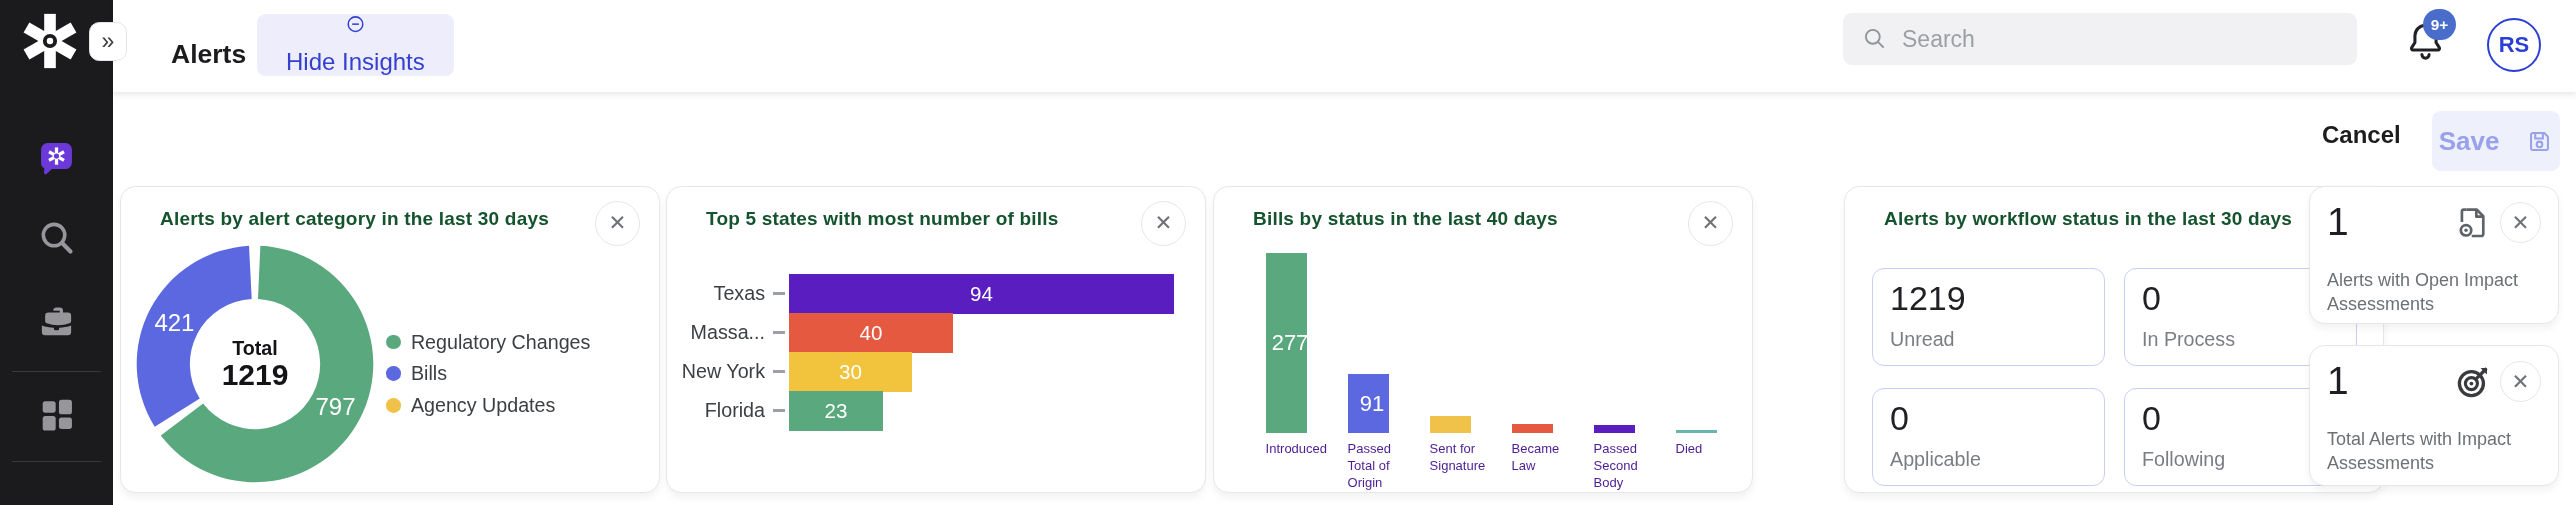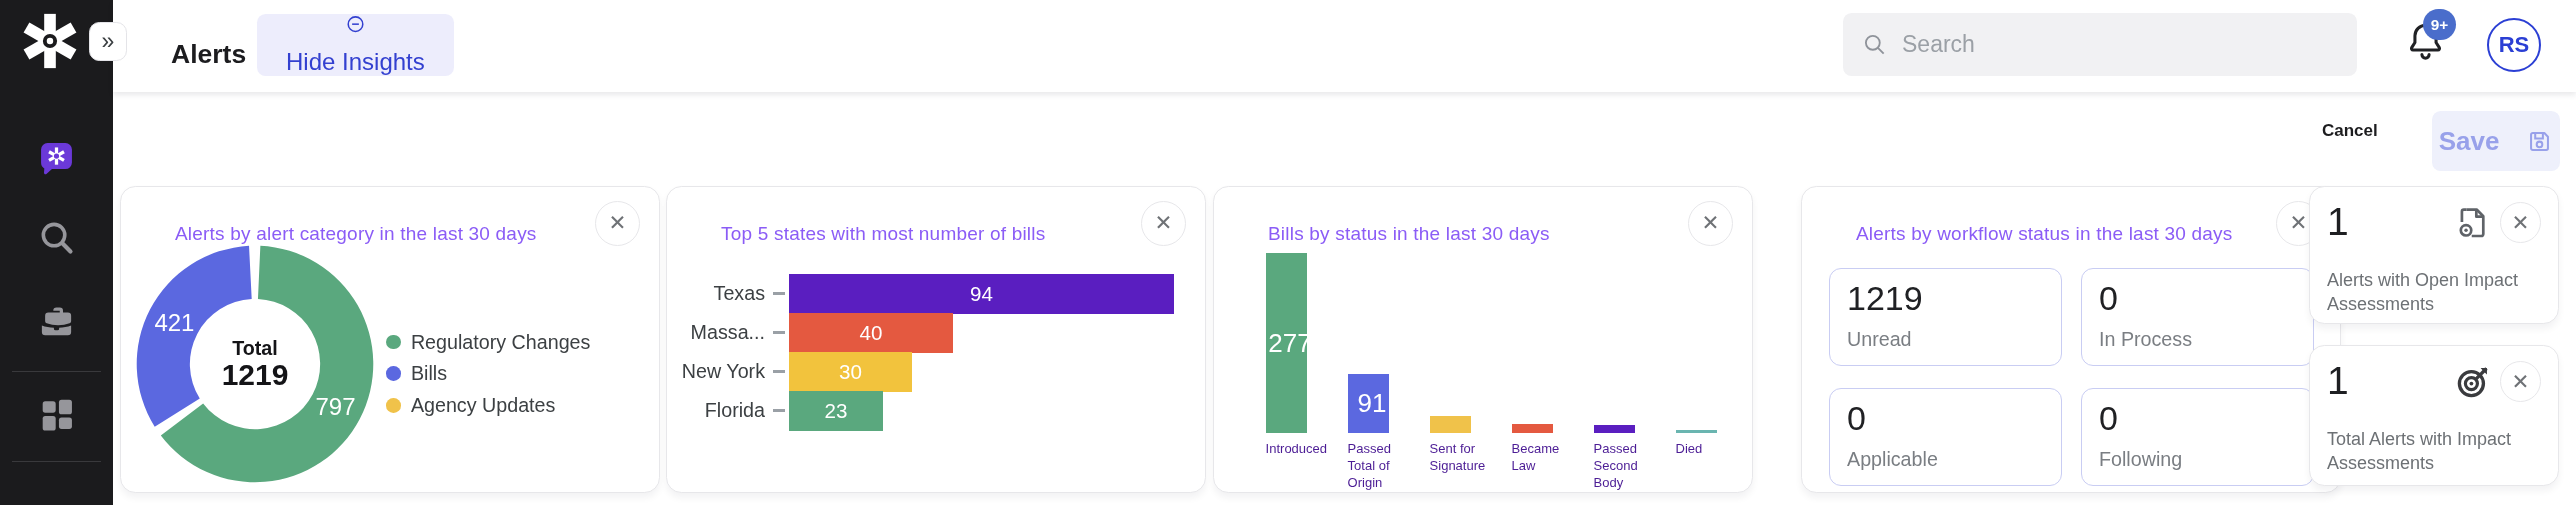--- a/index.html
+++ b/index.html
@@ -17,45 +17,45 @@
   .topbar{position:absolute;left:113px;top:0;width:2463px;height:92px;background:#fff;z-index:3;
           box-shadow:0 2.6px 5.1px rgba(40,40,60,.10);}
   .collapse-btn{position:absolute;left:89px;top:22px;width:38px;height:39px;background:#fff;
                 border:1.7px solid #e4e4e8;border-radius:10.3px;z-index:6;font-size:23px;color:#3c4043;
                 display:flex;align-items:center;justify-content:center;cursor:pointer;padding:0;}
   .page-title{position:absolute;left:50px;top:0;height:92px;display:flex;align-items:center;
               font-size:26.5px;font-weight:bold;color:#1c1c1f;margin:8px;}
   .hide-insights{position:absolute;left:144px;top:13.7px;height:62px;padding:0 29px;border:none;
                  background:#ededfc;border-radius:8.6px;display:flex;align-items:center;gap:13.7px;
                  font-family:inherit;font-size:24px;color:#3340d0;cursor:pointer;flex-direction:column;}
-  .search-box{position:absolute;left:1730px;top:13px;width:514px;height:63px;background:#f1f1f3;
+  .search-box{position:absolute;left:1730px;top:13px;width:514px;height:52px;background:#f1f1f3;
               border-radius:8.6px;display:flex;align-items:center;padding:0 19px;gap:12px;}
   .search-box input{flex:1;border:none;background:transparent;outline:none;font-family:inherit;
                     font-size:23px;color:#3c4043;}
   .search-box input::placeholder{color:#9ba0a6;}
   .bell-wrap{position:absolute;left:2288px;top:17px;width:48px;height:51px;background:none;border:none;cursor:pointer;padding:0;}
   .badge{position:absolute;left:22px;top:-7.7px;min-width:33px;height:31px;padding:0 5.1px;border-radius:15.4px;
          background:#4a6dcb;color:#fff;font-size:15.4px;font-weight:bold;display:flex;align-items:center;
          justify-content:center;font-family:inherit;}
   .avatar{position:absolute;left:2374px;top:18px;width:54px;height:54px;border-radius:50%;background:#fff;
           border:2.6px solid #2b3fd4;color:#2b3fd4;font-size:22px;font-weight:bold;display:flex;
           align-items:center;justify-content:center;cursor:pointer;font-family:inherit;}
 
   
   .cancel-btn{position:absolute;left:2316px;top:120px;background:none;border:none;font-family:inherit;
-              font-size:17px;font-weight:bold;color:#1d1d1f;cursor:pointer;z-index:4;}
+              font-size:24px;font-weight:bold;color:#1d1d1f;cursor:pointer;z-index:4;}
   .save-btn{position:absolute;left:2432px;top:111px;width:128px;height:60px;background:#eef0fb;border:none;
             border-radius:8.6px;display:flex;align-items:center;justify-content:center;gap:27px;
             font-family:inherit;font-size:26px;font-weight:bold;color:#98a1ea;cursor:pointer;z-index:4;}
 
   
   .card{position:absolute;top:186px;width:540px;height:307px;background:#fff;border:1.7px solid #e7e7ea;
         border-radius:15.4px;box-shadow:0 4.3px 7.7px rgba(25,25,40,.05);}
   .card-head{display:flex;justify-content:space-between;align-items:flex-start;padding:20.6px 19px 0 39px;}
-  .card-title{margin:15px;font-size:19px;font-weight:normal;color:#8b5cf6;letter-spacing:0.2px;}
+  .card-title{margin:0;font-size:19px;font-weight:bold;color:#14532d;letter-spacing:0.2px;}
   .x-btn{width:45px;height:45px;border-radius:50%;border:1.7px solid #e7e7ea;background:#fff;color:#6f7276;
          font-size:21.4px;display:flex;align-items:center;justify-content:center;cursor:pointer;
          margin-top:-6.9px;flex:0 0 auto;padding:0;}
 
   
   .donut-svg{position:absolute;left:13.7px;top:57px;}
   .donut-svg text{font-family:"Liberation Sans",sans-serif;}
   .legend{position:absolute;left:265px;top:143px;display:flex;flex-direction:column;gap:7.7px;}
   .legend-row{display:flex;align-items:center;gap:10.3px;height:24px;cursor:pointer;}
   .legend-dot{width:14.6px;height:14.6px;border-radius:50%;flex:0 0 auto;}
@@ -64,21 +64,21 @@
   
   .hrows{position:absolute;left:0;top:87px;width:100%;}
   .hrow{height:39px;display:flex;align-items:center;}
   .hlabel{width:98px;text-align:right;font-size:19.7px;color:#3c4043;flex:0 0 auto;}
   .htick{width:12px;height:2.6px;background:#9aa0a6;margin-left:7.7px;margin-right:4.3px;flex:0 0 auto;}
   .hbar{height:40px;display:flex;align-items:center;justify-content:center;color:#fff;font-size:20.6px;cursor:pointer;}
 
   
   .vplot{position:absolute;left:31px;top:60px;width:493px;height:186px;display:flex;align-items:flex-end;}
   .vcol{width:82px;display:flex;justify-content:center;}
-  .vbar{width:41px;display:flex;align-items:center;justify-content:center;color:#fff;font-size:26px;cursor:pointer;padding-left:8px;}
+  .vbar{width:41px;display:flex;align-items:center;justify-content:center;color:#fff;font-size:22px;cursor:pointer;padding-left:8px;}
   .vxlabels{position:absolute;left:31px;top:253px;width:493px;display:flex;}
   .vxlabel{width:82px;padding-left:20.6px;font-size:13px;line-height:17px;color:#4c1d95;}
 
   
   .wf-grid{position:absolute;left:27px;top:81px;width:485px;display:grid;grid-template-columns:1fr 1fr;gap:22px 19px;}
   .tile{height:98px;border:1.7px solid #c9cdf3;border-radius:12px;padding:10.3px 17px;display:flex;
         flex-direction:column;justify-content:space-between;cursor:pointer;background:#fff;}
   .tile-val{font-size:34px;color:#202124;}
   .tile-label{font-size:19.7px;color:#7a7e83;padding-bottom:3.4px;}
 
@@ -250,21 +250,21 @@
           <span class="htick"></span>
           <div class="hbar" style="width: 94px; background: rgb(90, 168, 126);">
             <span>23</span>
           </div>
         </div>
       </div>
   </section>
 
   <section class="card" style="left:1213px;">
     <div class="card-head">
-      <h2 class="card-title">Bills by status in the last 30 days</h2>
+      <h2 class="card-title">Bills by status in the last 40 days</h2>
       <button class="x-btn">
           <span>✕</span>
         </button>
     </div>
     <div class="vplot" id="vbar-cols">
         <div class="vcol">
           <div class="vbar" style="height: 180px; background: rgb(90, 168, 126);">
             <span>277</span>
           </div>
         </div>
@@ -289,21 +289,21 @@
     <div class="vxlabels" id="vbar-labels">
         <div class="vxlabel">Introduced</div>
         <div class="vxlabel">Passed Total of Origin</div>
         <div class="vxlabel">Sent for Signature</div>
         <div class="vxlabel">Became Law</div>
         <div class="vxlabel">Passed Second Body</div>
         <div class="vxlabel">Died</div>
       </div>
   </section>
 
-  <section class="card" style="left:1801px;">
+  <section class="card" style="left:1844px;">
     <div class="card-head">
       <h2 class="card-title">Alerts by workflow status in the last 30 days</h2>
       <button class="x-btn">
           <span>✕</span>
         </button>
     </div>
     <div class="wf-grid" id="wf-tiles">
         <div class="tile">
           <div class="tile-val">1219</div>
           <div class="tile-label">Unread</div>

